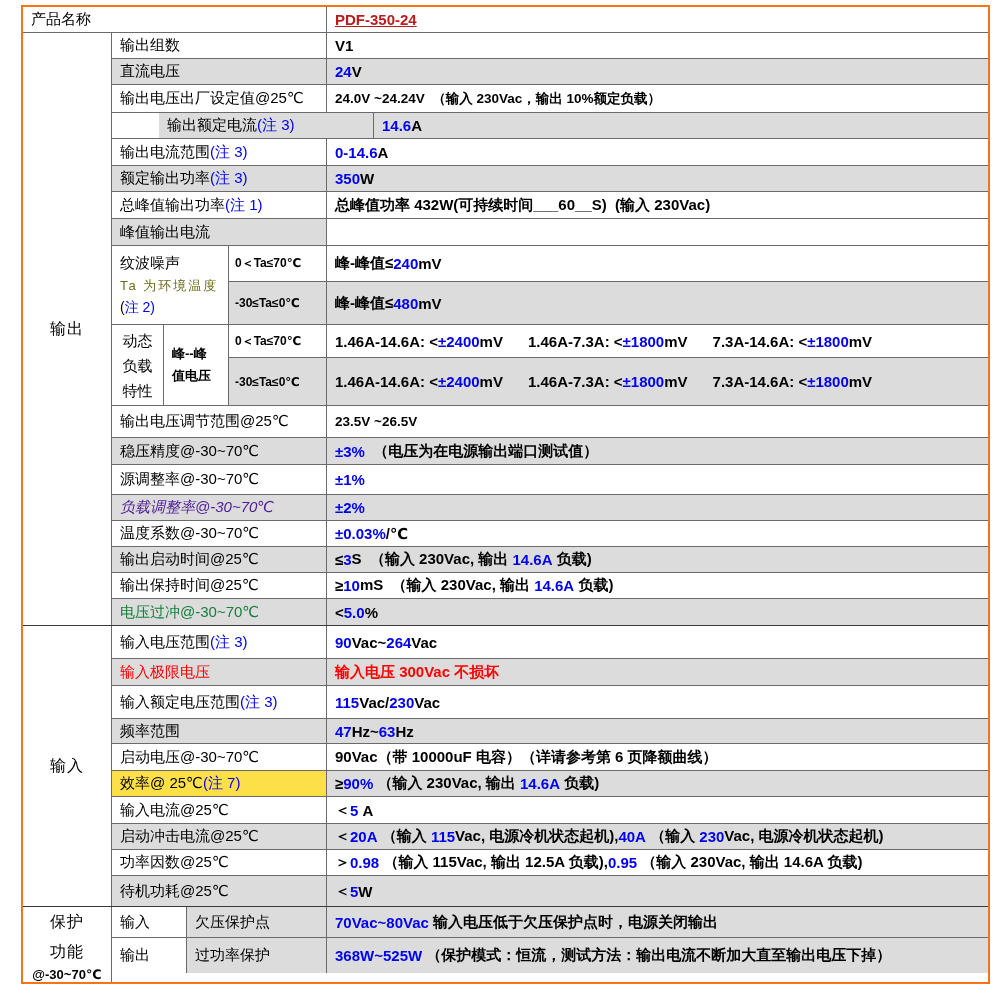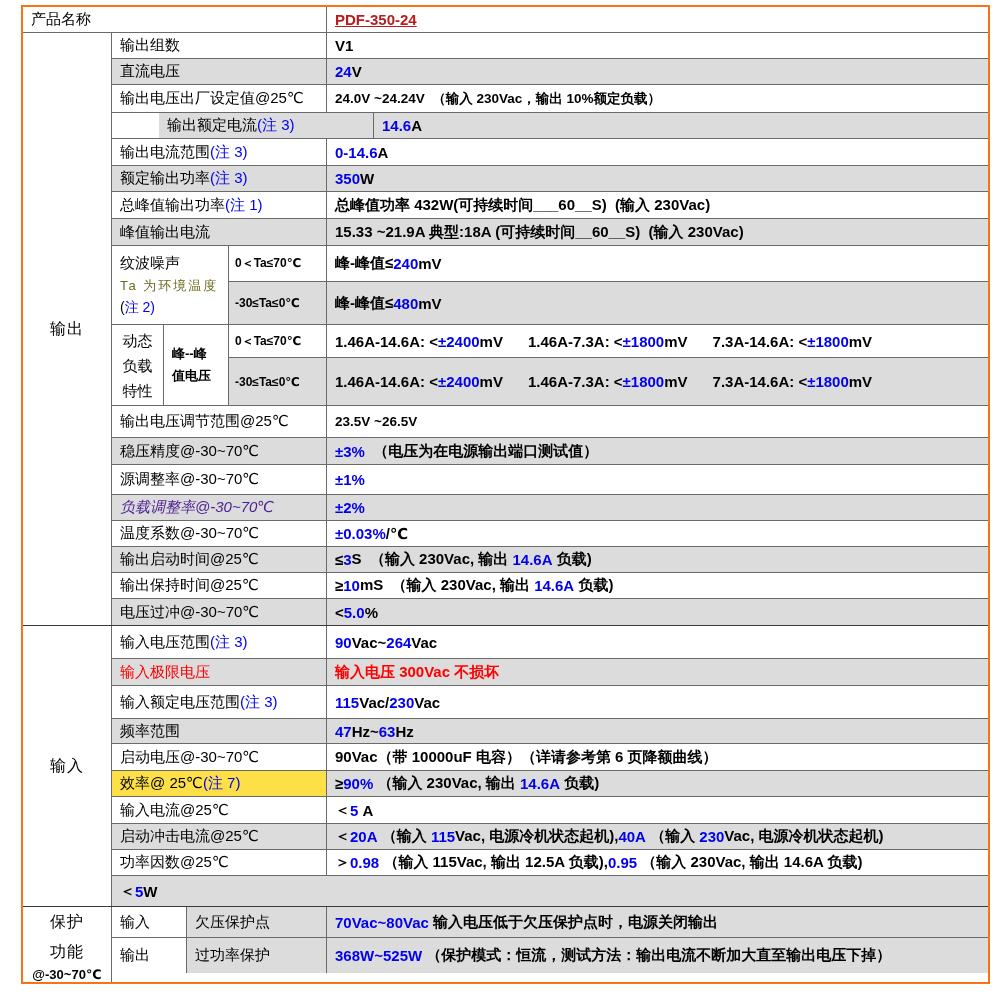--- a/index.html
+++ b/index.html
@@ -92,21 +92,20 @@
             <div class="c lbl" style="background: rgb(255, 255, 255);">
               <span style="color: rgb(0, 0, 0);">总峰值输出功率 </span>
               <span style="color: rgb(0, 0, 238);">(注 1)</span>
             </div>
             <div class="c val last" style="background: rgb(255, 255, 255);"><span style="color: rgb(0, 0, 0);">总峰值功率 432W(可持续时间___60__S)  (输入 230Vac)</span></div>
           </div>
           <div class="r" style="height: 27px;">
             <div class="c lbl" style="background: rgb(220, 220, 220);">
               <span style="color: rgb(0, 0, 0);">峰值输出电流</span>
             </div>
-            <div class="c val last" style="background: rgb(220, 220, 220);"><span style="color: rgb(0, 0, 0);">15.33 ~21.9A 典型:18A (可持续时间__60__S)  (输入 230Vac)</span></div>
           </div>
           <div class="grow">
             <div class="c g2lbl">
               <div class="rip1"><span style="color: rgb(0, 0, 0);">纹波噪声</span></div>
               <div class="rip2"><span style="color: rgb(107, 107, 30);">Ta 为环境温度</span></div>
               <div class="rip3"><span style="color: rgb(0, 0, 0);">(</span><span style="color: rgb(0, 0, 238);">注 2)</span></div>
             </div>
             <div class="gcol">
               <div class="grow" style="height: 36px;">
                 <div class="c temp" style="background: rgb(255, 255, 255);">0＜Ta≤70℃</div>
@@ -176,21 +175,21 @@
             <div class="c val last" style="background: rgb(220, 220, 220);"><span style="color: rgb(0, 0, 0);">≤</span><span style="color: rgb(0, 0, 238);">3</span><span style="color: rgb(0, 0, 0);">S  （输入 230Vac, 输出 </span><span style="color: rgb(0, 0, 238);">14.6A</span><span style="color: rgb(0, 0, 0);"> 负载)</span></div>
           </div>
           <div class="r" style="height: 26px;">
             <div class="c lbl" style="background: rgb(255, 255, 255);">
               <span style="color: rgb(0, 0, 0);">输出保持时间@25℃</span>
             </div>
             <div class="c val last" style="background: rgb(255, 255, 255);"><span style="color: rgb(0, 0, 0);">≥</span><span style="color: rgb(0, 0, 238);">10</span><span style="color: rgb(0, 0, 0);">mS  （输入 230Vac, 输出 </span><span style="color: rgb(0, 0, 238);">14.6A</span><span style="color: rgb(0, 0, 0);"> 负载)</span></div>
           </div>
           <div class="r" style="height: 26px;">
             <div class="c lbl" style="background: rgb(220, 220, 220);">
-              <span style="color: #000000;">电压过冲@-30~70℃</span>
+              <span style="color: #15803d;">电压过冲@-30~70℃</span>
             </div>
             <div class="c val last" style="background: rgb(220, 220, 220);"><span style="color: rgb(0, 0, 0);">&lt;</span><span style="color: rgb(0, 0, 238);">5.0</span><span style="color: rgb(0, 0, 0);">%</span></div>
           </div>
         </div>
       </div>
       <div class="sec">
         <div class="c col1 last" style="border-right: 1px solid rgb(106, 106, 106);">
           <div class="secword">输入</div>
         </div>
         <div class="srows">
@@ -245,20 +244,23 @@
             </div>
             <div class="c val last" style="background: rgb(220, 220, 220);"><span style="color: rgb(0, 0, 0);">＜</span><span style="color: rgb(0, 0, 238);">20A</span><span style="color: rgb(0, 0, 0);"> （输入 </span><span style="color: rgb(0, 0, 238);">115</span><span style="color: rgb(0, 0, 0);">Vac, 电源冷机状态起机),</span><span style="color: rgb(0, 0, 238);">40A</span><span style="color: rgb(0, 0, 0);"> （输入 </span><span style="color: rgb(0, 0, 238);">230</span><span style="color: rgb(0, 0, 0);">Vac, 电源冷机状态起机)</span></div>
           </div>
           <div class="r" style="height: 26px;">
             <div class="c lbl" style="background: rgb(255, 255, 255);">
               <span style="color: rgb(0, 0, 0);">功率因数@25℃</span>
             </div>
             <div class="c val last" style="background: rgb(255, 255, 255);"><span style="color: rgb(0, 0, 0);">＞</span><span style="color: rgb(0, 0, 238);">0.98</span><span style="color: rgb(0, 0, 0);"> （输入 115Vac, 输出 12.5A 负载),</span><span style="color: rgb(0, 0, 238);">0.95</span><span style="color: rgb(0, 0, 0);"> （输入 230Vac, 输出 14.6A 负载)</span></div>
           </div>
           <div class="r" style="height: 30px;">
+            <div class="c lbl" style="background: rgb(220, 220, 220);">
+              <span style="color: rgb(0, 0, 0);">待机功耗@25℃</span>
+            </div>
             <div class="c val last" style="background: rgb(220, 220, 220);"><span style="color: rgb(0, 0, 0);">＜</span><span style="color: rgb(0, 0, 238);">5</span><span style="color: rgb(0, 0, 0);">W</span></div>
           </div>
         </div>
       </div>
       <div class="sec">
         <div class="c col1 last" style="border-right: 1px solid rgb(106, 106, 106);">
           <div class="secword">保护</div>
           <div class="secword">功能</div>
           <div class="p3">@-30~70℃</div>
         </div>

